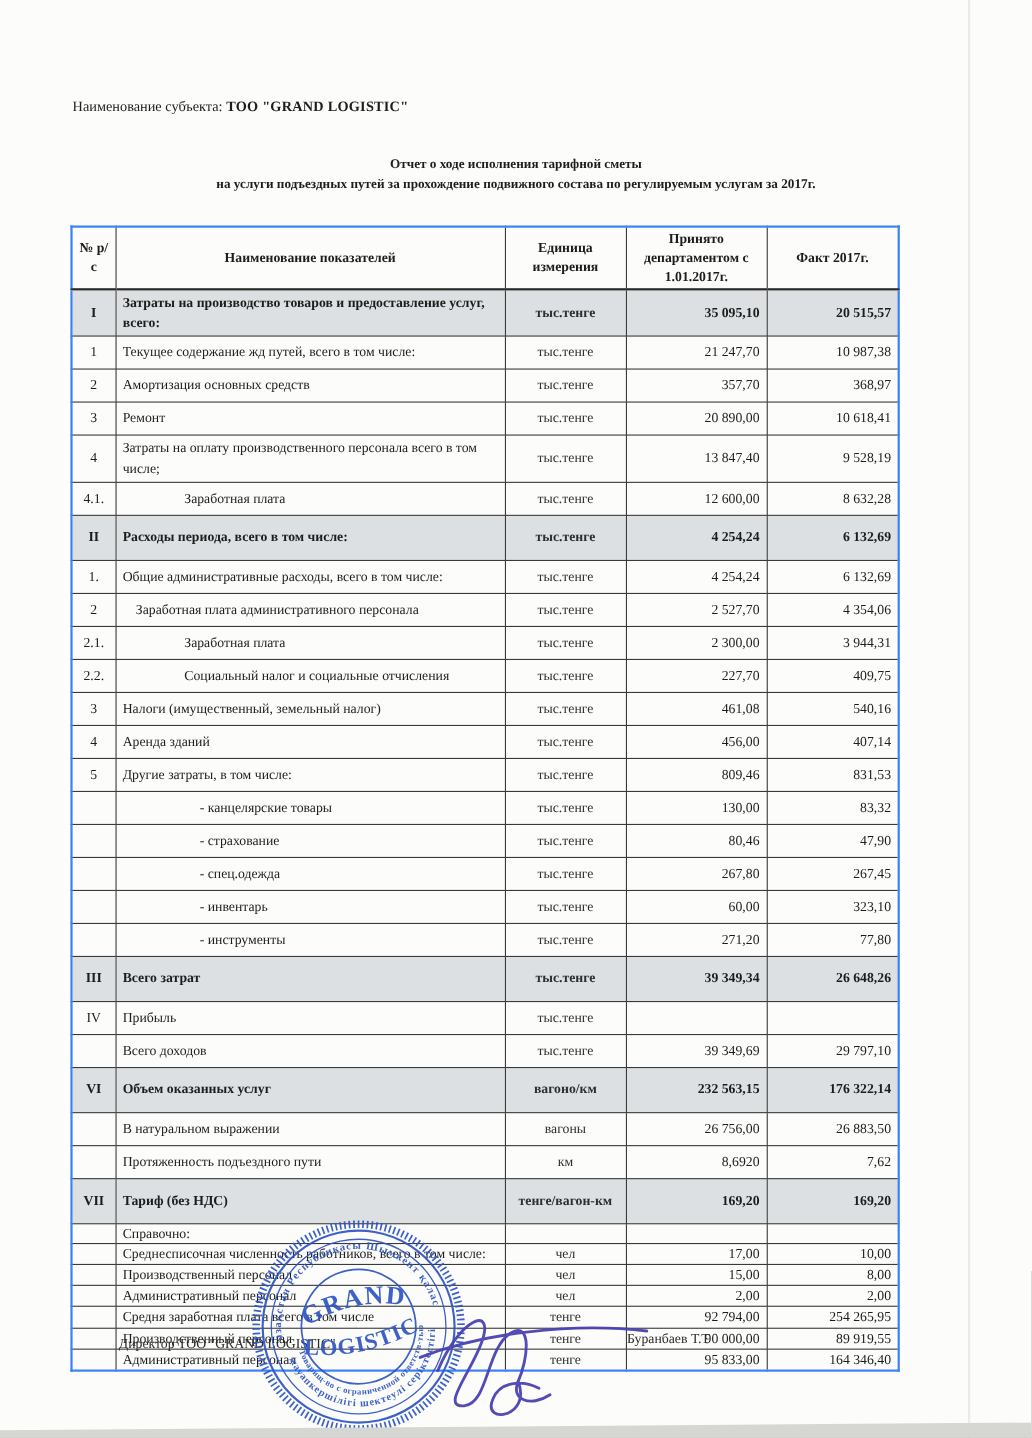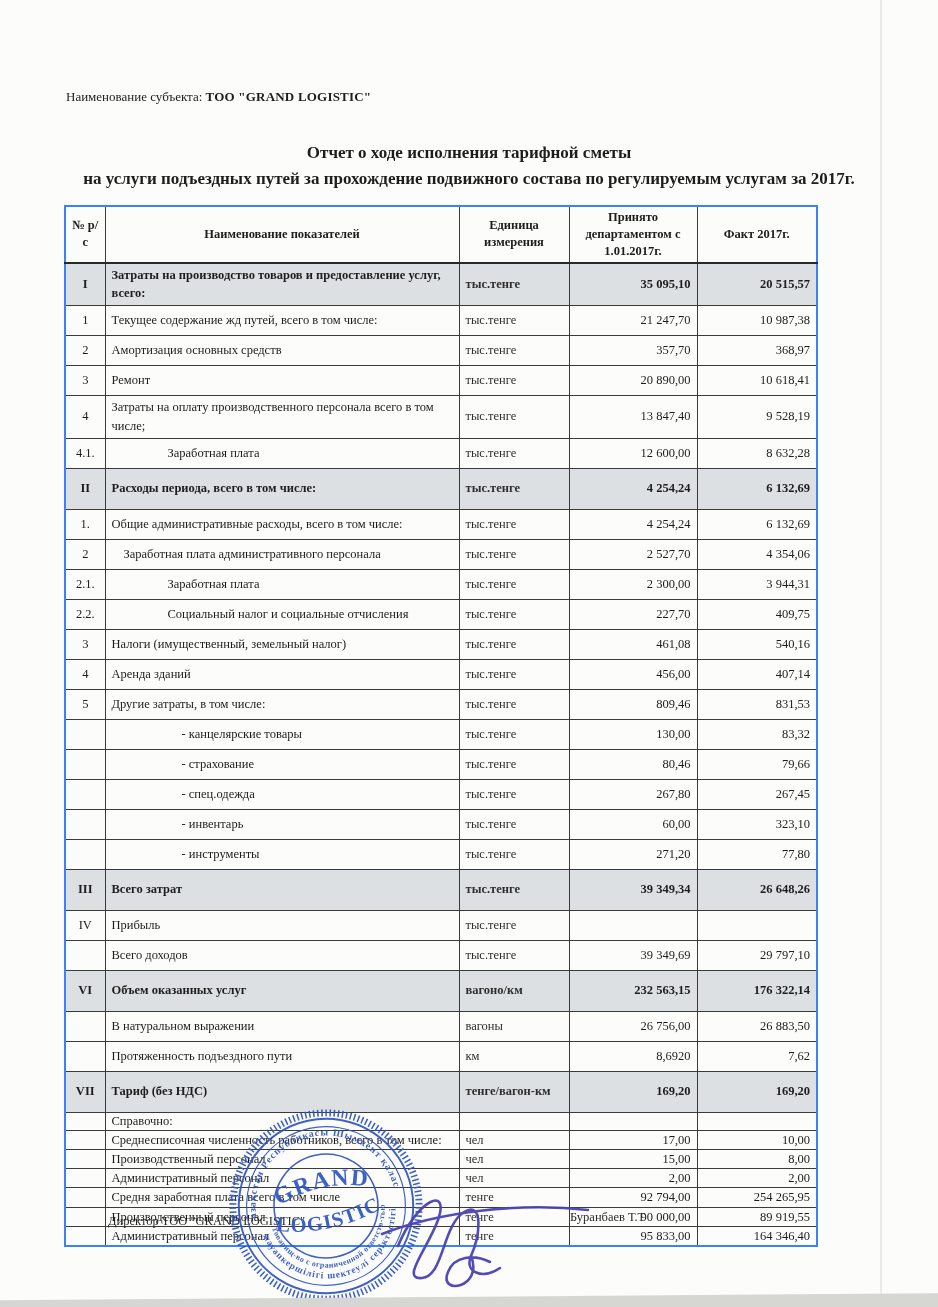--- a/index.html
+++ b/index.html
@@ -7,30 +7,30 @@
         font-family:"Liberation Serif","DejaVu Serif",serif;color:#1d1d1d;overflow:hidden;}
   
   .page-edge-shadow{position:absolute;top:0;bottom:0;left:880px;width:2px;background:rgba(110,110,110,.12);}
   .scan-bottom-edge{position:absolute;left:0;bottom:0;width:100%;height:15px;background:#d6d6d3;
         clip-path:polygon(0 55%,100% 8%,100% 100%,0 100%);}
   
   .subject-line{position:absolute;top:89px;left:66px;font-size:13px;}
   .subject-line .lbl{font-weight:normal;}
   .subject-line .val{font-weight:bold;letter-spacing:.2px;}
   .report-title{position:absolute;top:140px;left:0;width:938px;text-align:center;
-        font-weight:bold;font-size:17px;line-height:1.5;}
+        font-weight:bold;font-size:12px;line-height:1.5;}
   
   table.tariff{position:absolute;top:205px;left:64px;width:752px;border-collapse:collapse;
         font-size:12.5px;border:2px solid #3b82f6;table-layout:fixed;}
   col.c-num{width:40px;}col.c-name{width:354px;}col.c-unit{width:110px;}col.c-plan{width:128px;}col.c-fact{width:120px;}
   th,td{border:1px solid #3a3a3a;padding:2px 6px;vertical-align:middle;overflow:hidden;}
   thead th{font-weight:bold;text-align:center;height:46px;line-height:1.35;border-bottom:2px solid #2a2a2a;}
   td.num{text-align:center;}
   td.name{text-align:left;line-height:1.5;}
-  td.unit{color:#2e2e2e;}
+  td.unit{text-align:center;color:#2e2e2e;}
   td.val{text-align:right;}
   tr.section{background:#dce0e2;font-weight:bold;}
   tr.section>td{height:36px;}
   tr.row>td{height:25px;}
   tr.ref>td{height:14px;padding:1px 6px;line-height:1.3;}
   tr.refhead>td{height:12px;padding:1px 6px;line-height:1.2;margin-left:16px;}
   td.b{font-weight:normal;}
   .ind1{padding-left:18px;}
   .ind2{padding-left:62px;}
   .ind3{padding-left:76px;}
@@ -183,21 +183,21 @@
           <td class="name ind3">- канцелярские товары</td>
           <td class="unit">тыс.тенге</td>
           <td class="val">130,00</td>
           <td class="val">83,32</td>
         </tr>
         <tr class="row">
           <td class="num"></td>
           <td class="name ind3">- страхование</td>
           <td class="unit">тыс.тенге</td>
           <td class="val">80,46</td>
-          <td class="val">79,66</td>
+          <td class="val">47,90</td>
         </tr>
         <tr class="row">
           <td class="num"></td>
           <td class="name ind3">- спец.одежда</td>
           <td class="unit">тыс.тенге</td>
           <td class="val">267,80</td>
           <td class="val">267,45</td>
         </tr>
         <tr class="row">
           <td class="num"></td>

